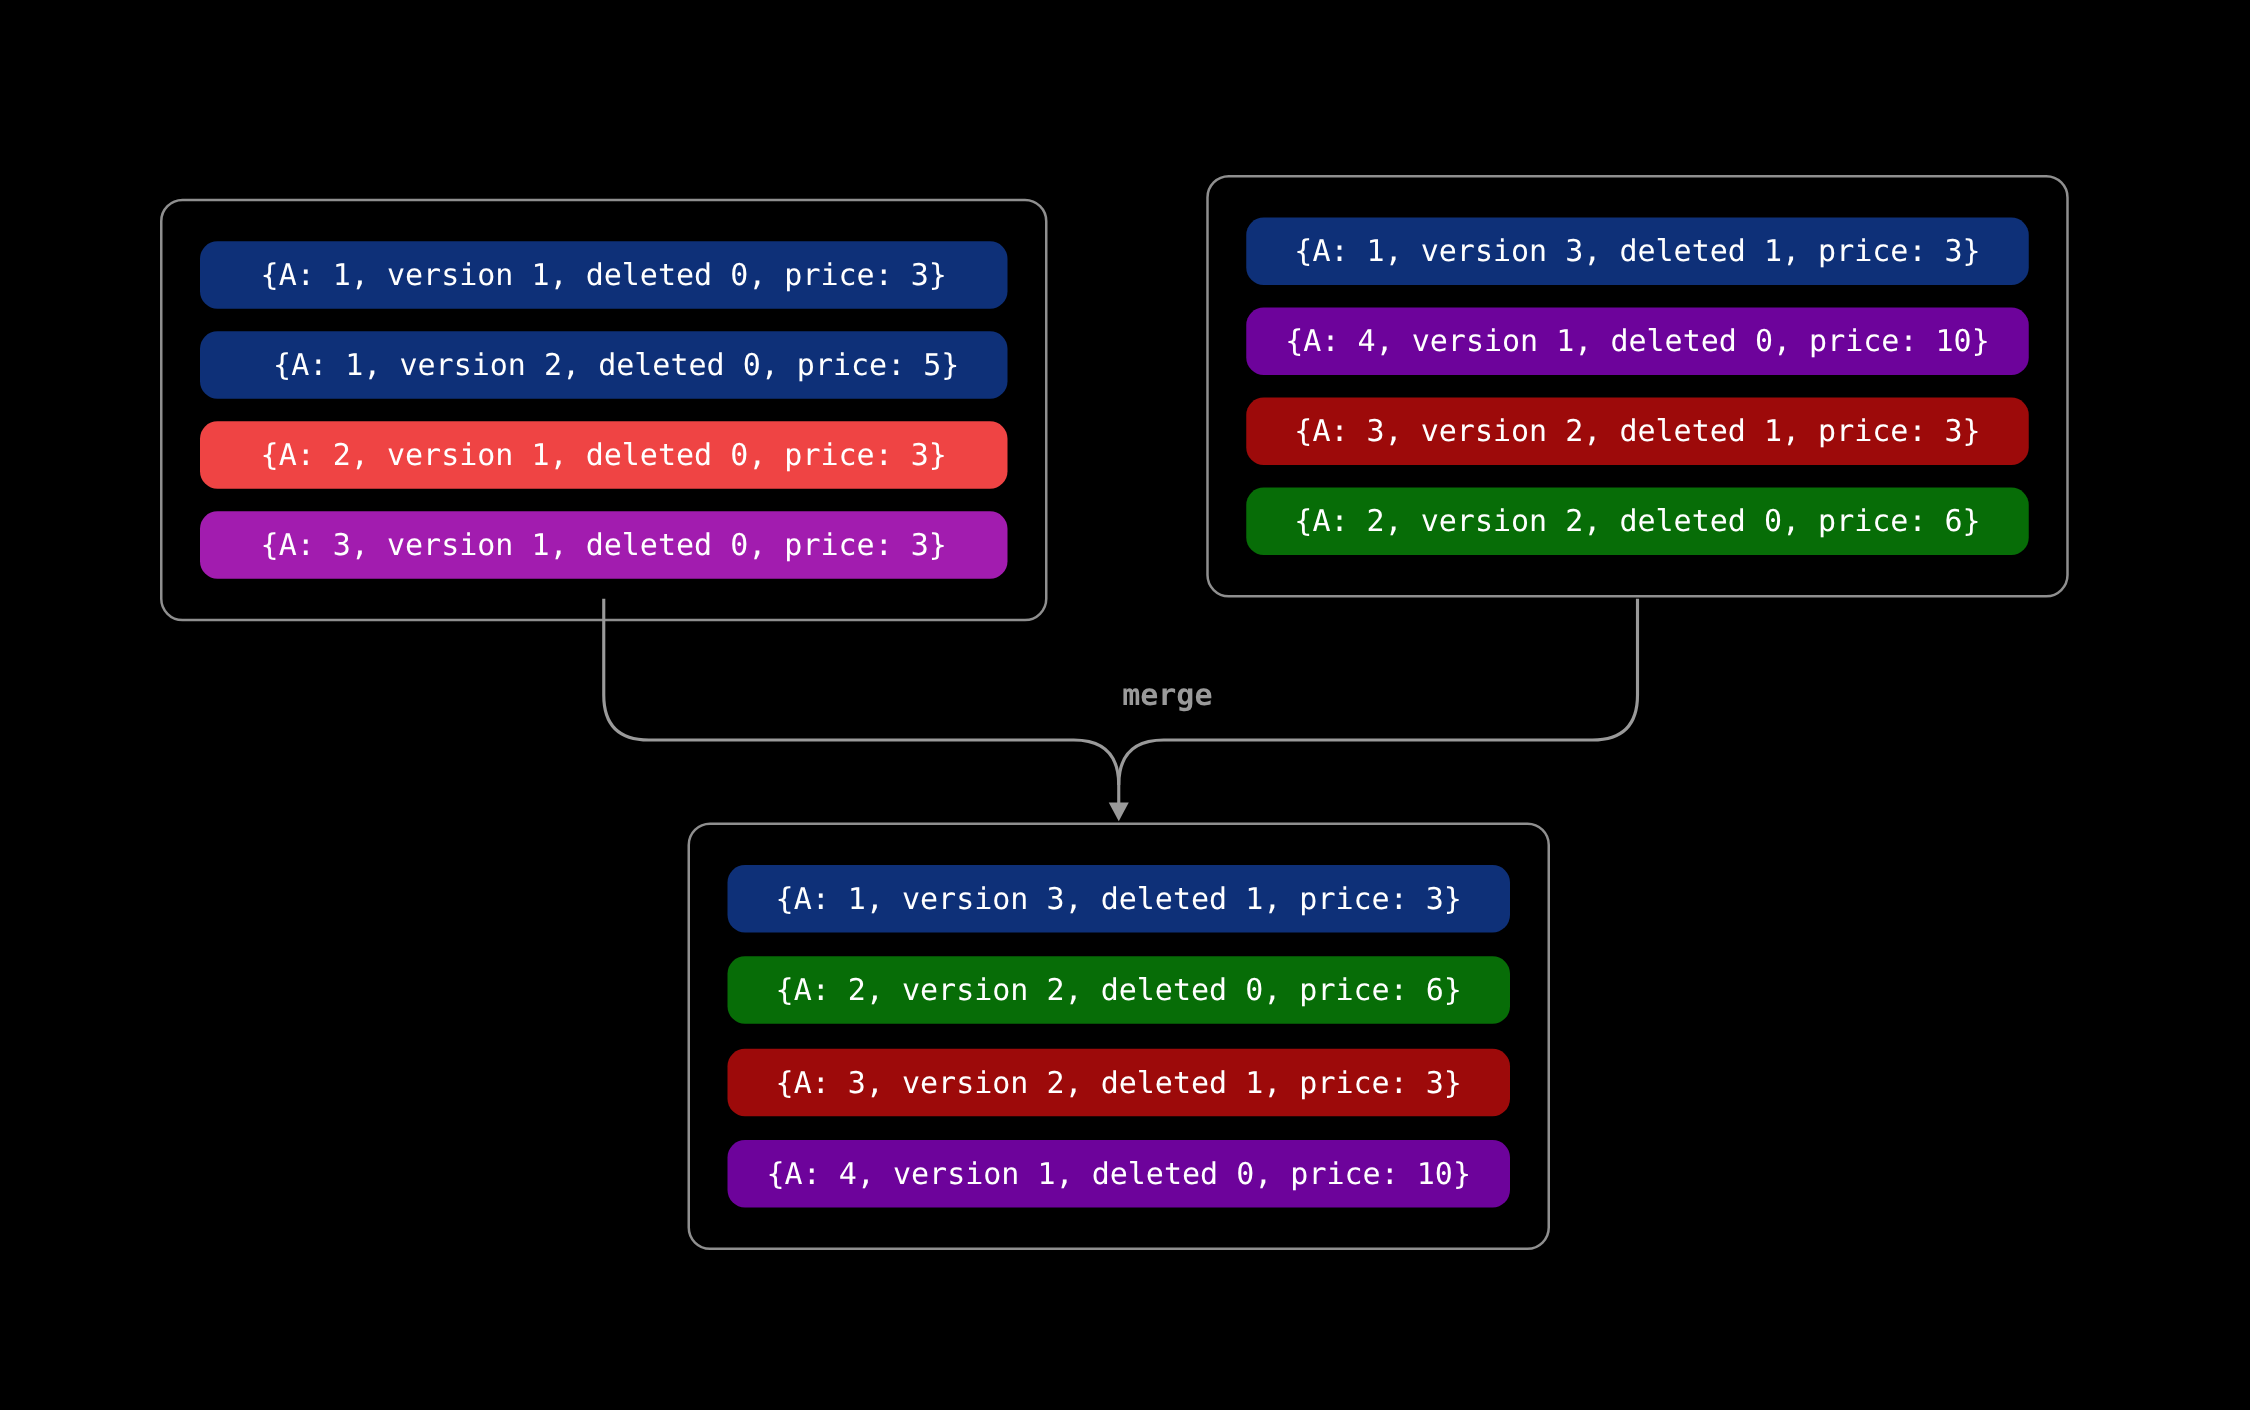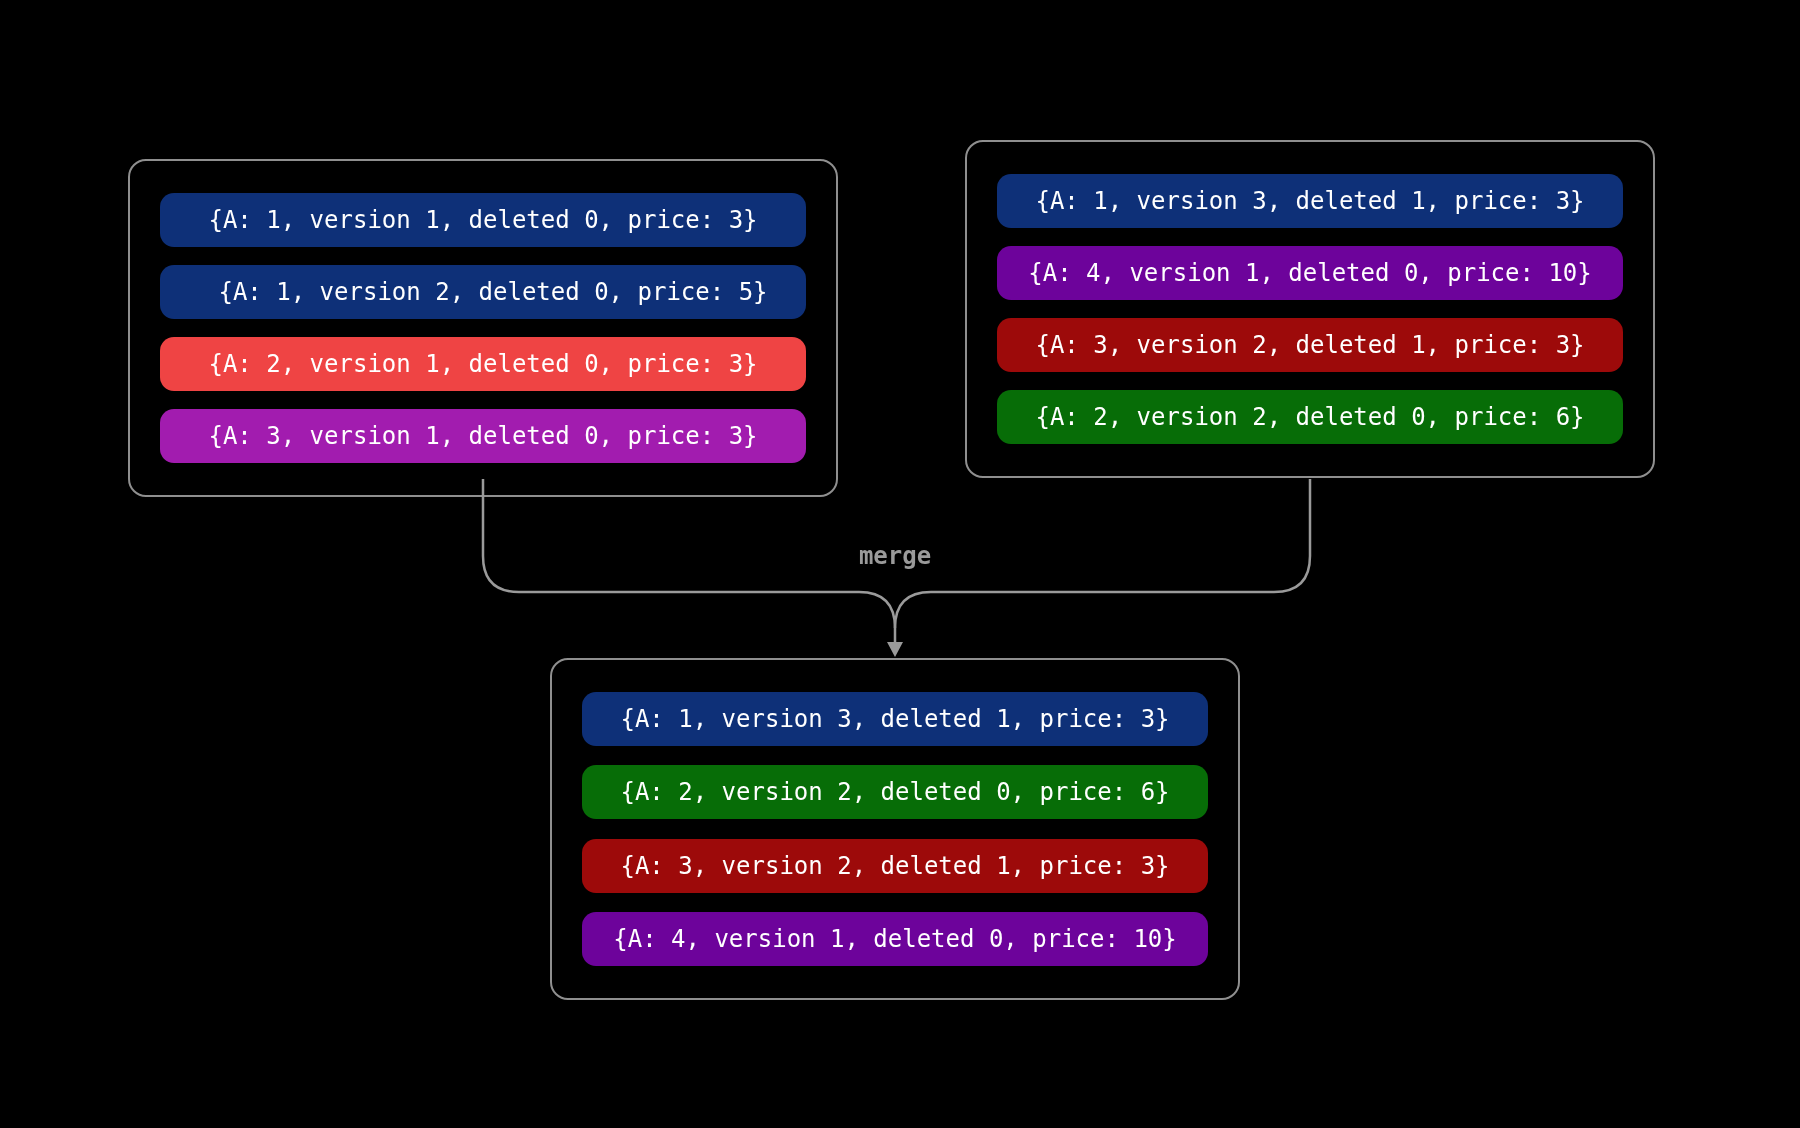--- a/index.html
+++ b/index.html
@@ -51,21 +51,21 @@
     color: #ffffff;
     font-size: 24px;
     white-space: nowrap;
     overflow: hidden;
   }
   .merge-label {
     position: absolute;
     left: 820px;
     top: 542px;
     width: 150px;
-    text-align: center;
+    text-align: right;
     color: #9a9a9a;
     font-size: 24px;
     font-weight: bold;
   }
   .connector-svg {
     position: absolute;
     left: 0;
     top: 0;
     pointer-events: none;
   }

